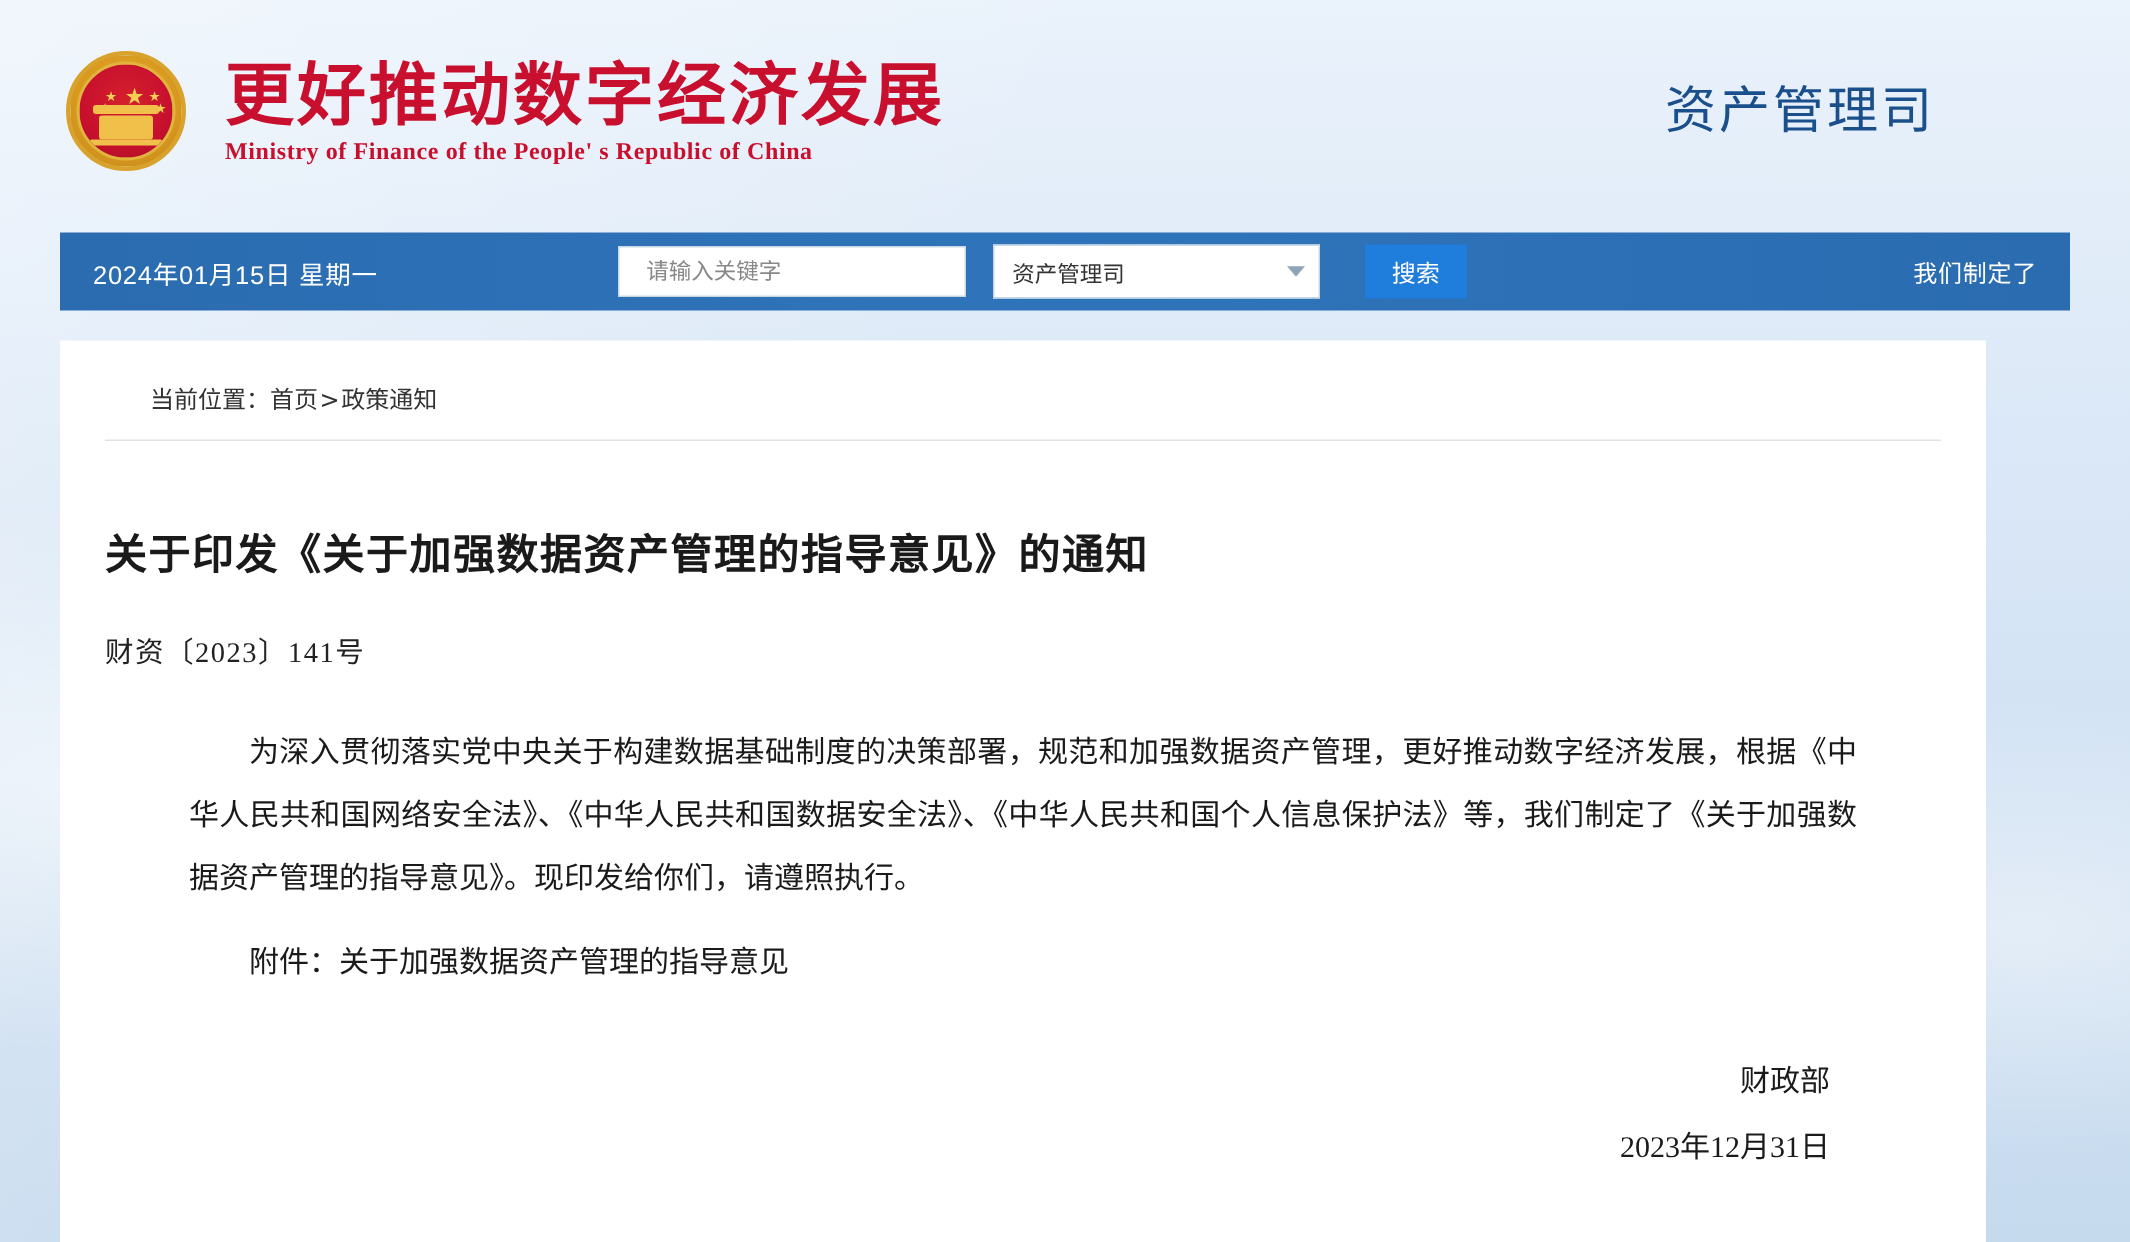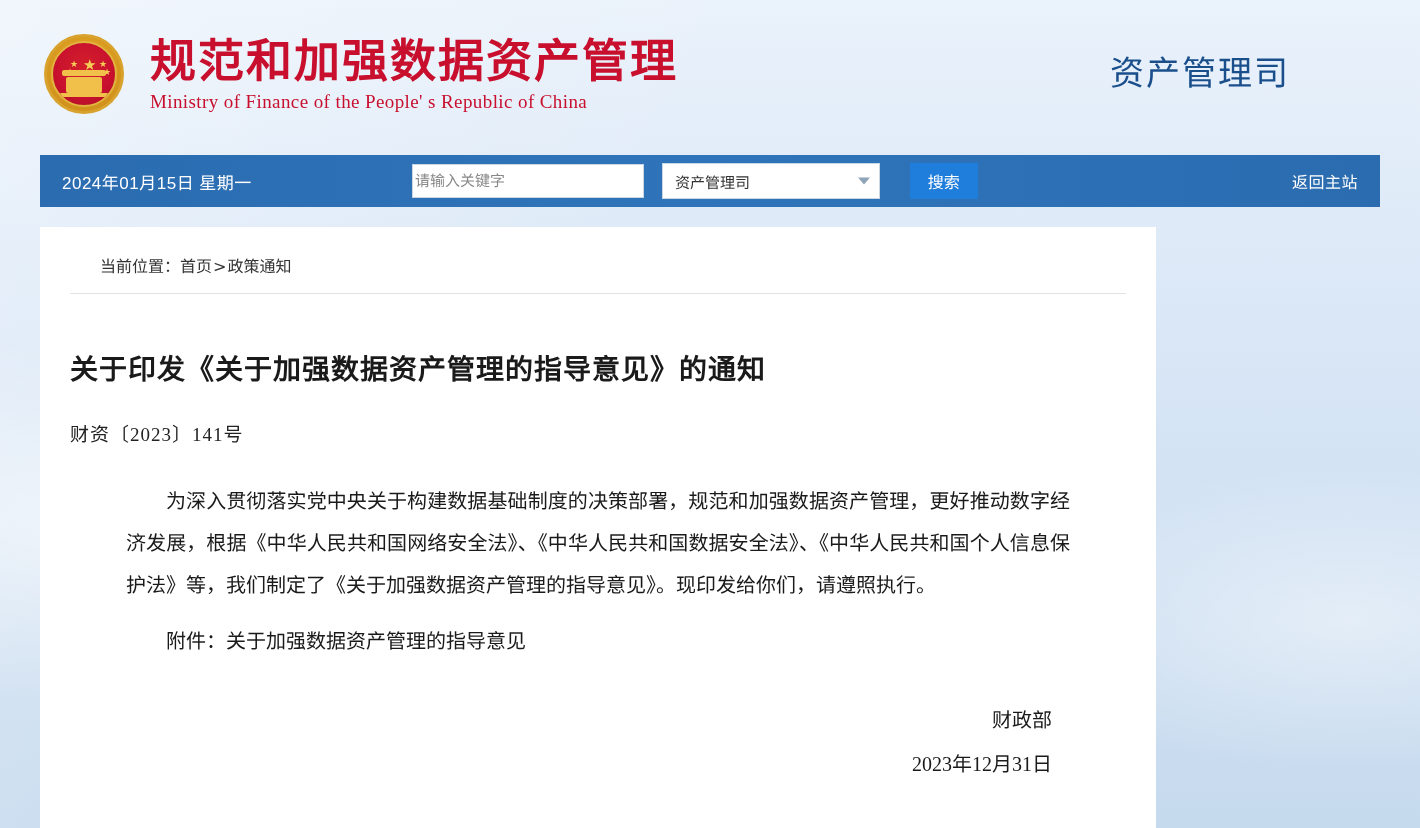--- a/index.html
+++ b/index.html
@@ -54,22 +54,22 @@
     font-family: "DejaVu Sans", "Liberation Sans", sans-serif;
     font-size: 46px;
     font-weight: 700;
     color: #c8102e;
     letter-spacing: 2px;
     line-height: 1.15;
     white-space: nowrap;
   }
   .brand-en {
     font-family: "Liberation Serif", "DejaVu Serif", serif;
-    font-size: 19px;
-    font-weight: 400;
+    font-size: 16px;
+    font-weight: 700;
     color: #c8102e;
     letter-spacing: 0.4px;
     margin-top: 4px;
     white-space: nowrap;
   }
   .dept-title {
     position: absolute;
     right: 130px;
     top: 46px;
     font-family: "DejaVu Sans", "Liberation Sans", sans-serif;
@@ -96,21 +96,21 @@
     letter-spacing: 0.5px;
     white-space: nowrap;
   }
   .nav-spacer { flex: 0 0 160px; }
   .search-input {
     width: 232px; height: 34px;
     border: 1px solid #c9d6e3;
     background: #ffffff;
     color: #333;
     font-size: 15px;
-    padding: 0 2px;
+    padding: 0 18px;
     outline: none;
     font-family: "DejaVu Sans", "Liberation Sans", sans-serif;
   }
   .search-input::placeholder { color: #888; }
   .select-wrap {
     position: relative;
     margin-left: 18px;
     width: 218px; height: 36px;
   }
   .select-box {
@@ -149,21 +149,21 @@
     color: #ffffff;
     text-decoration: none;
     letter-spacing: 0.5px;
     white-space: nowrap;
   }
 
   
   .panel {
     position: absolute;
     left: 40px; top: 227px;
-    width: 1116px;
+    width: 1284px;
     height: 601px;
     background: #ffffff;
     padding: 0 30px;
   }
   .breadcrumb {
     padding: 26px 4px 16px 30px;
     font-size: 16px;
     color: #333;
     border-bottom: 1px solid #e2e2e2;
     font-family: "DejaVu Sans", "Liberation Sans", sans-serif;
@@ -272,37 +272,37 @@
         <div class="inner">
           <span class="star s0">★</span>
           <span class="star s1">★</span>
           <span class="star s2">★</span>
           <span class="star s3">★</span>
           <span class="star s4">★</span>
           <div class="gate"></div>
         </div>
       </div>
       <div class="brand-text">
-        <div class="brand-cn">规范和加强数据资产管理</div>
+        <div class="brand-cn">更好推动数字经济发展</div>
         <div class="brand-en">Ministry of Finance of the People' s Republic of China</div>
       </div>
     </div>
     <div class="dept-title">资产管理司</div>
   </div>
 
   <div class="navbar">
     <div class="nav-date">2024年01月15日  星期一</div>
     <div class="nav-spacer"></div>
     <input class="search-input" type="text" placeholder="请输入关键字" style="">
     <div class="select-wrap">
       <div class="select-box">资产管理司</div>
       <span class="select-arrow"></span>
     </div>
     <button class="search-btn">搜索</button>
-    <a class="back-link" href="#">返回主站</a>
+    <a class="back-link" href="#">我们制定了</a>
   </div>
 
   <div class="panel">
 
     <div class="breadcrumb">
       <span class="bc-label">当前位置：</span><a class="bc-link" href="#">首页</a><span class="bc-sep">&gt;</span><a class="bc-link" href="#">政策通知</a>
     </div>
 
     <h1 class="doc-title">关于印发《关于加强数据资产管理的指导意见》的通知</h1>
 

